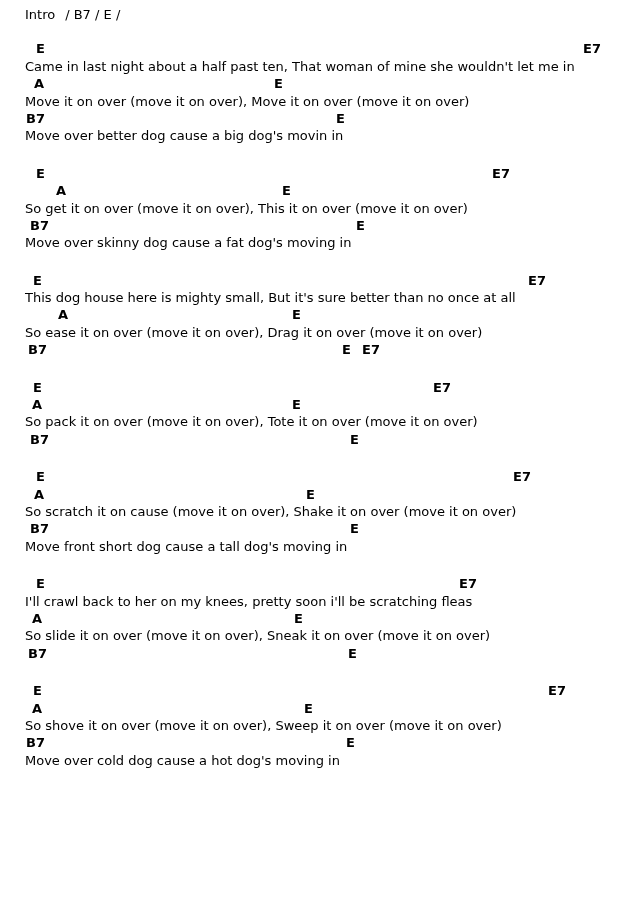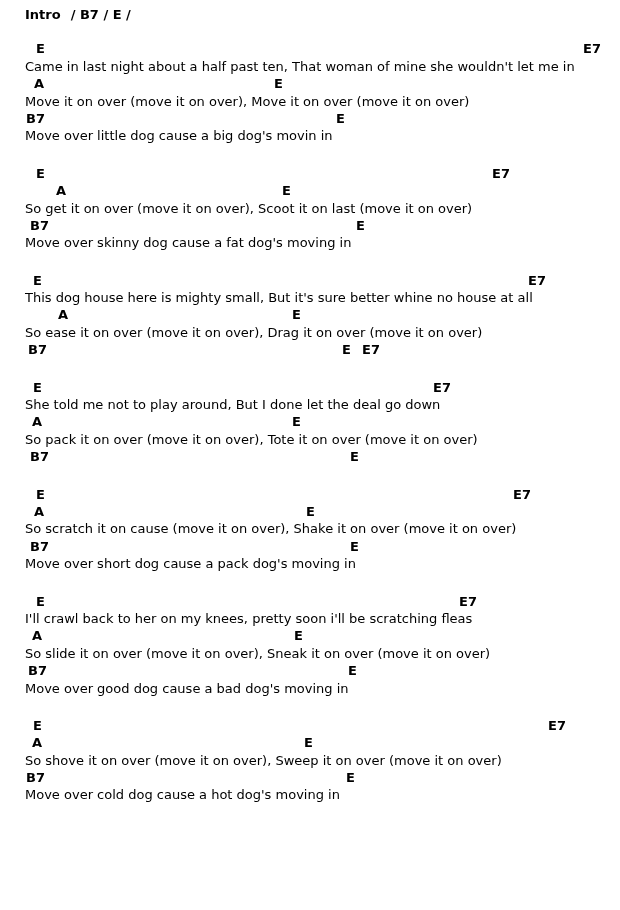--- a/index.html
+++ b/index.html
@@ -11,21 +11,21 @@
   }
   body {
     width: 620px;
     height: 910px;
     overflow: hidden;
     padding: 6px 0 0 25px;
     box-sizing: border-box;
     font-size: 13px;
   }
   .intro-line {
-    font-weight: bold;
+    font-weight: normal;
     line-height: 17.4px;
     height: 17.4px;
     margin-bottom: 17px;
     white-space: nowrap;
   }
   .intro-line .intro-label { margin-right: 10px; }
   .verse {
     margin-bottom: 20px;
   }
   .chord-line {
@@ -61,61 +61,60 @@
         <div class="lyric-line">Came in last night about a half past ten, That woman of mine she wouldn't let me in</div>
         <div class="chord-line">
           <span class="chord" style="left: 9px;">A</span>
           <span class="chord" style="left: 249px;">E</span>
         </div>
         <div class="lyric-line">Move it on over (move it on over), Move it on over (move it on over)</div>
         <div class="chord-line">
           <span class="chord" style="left: 1px;">B7</span>
           <span class="chord" style="left: 311px;">E</span>
         </div>
-        <div class="lyric-line">Move over little dog cause a big dog's movin in</div>
+        <div class="lyric-line">Move over better dog cause a big dog's movin in</div>
       </div>
       <div class="verse">
         <div class="chord-line">
           <span class="chord" style="left: 11px;">E</span>
           <span class="chord" style="left: 467px;">E7</span>
         </div>
         <div class="chord-line">
           <span class="chord" style="left: 31px;">A</span>
           <span class="chord" style="left: 257px;">E</span>
         </div>
-        <div class="lyric-line">So get it on over (move it on over), Scoot it on last (move it on over)</div>
+        <div class="lyric-line">So get it on over (move it on over), This it on over (move it on over)</div>
         <div class="chord-line">
           <span class="chord" style="left: 5px;">B7</span>
           <span class="chord" style="left: 331px;">E</span>
         </div>
         <div class="lyric-line">Move over skinny dog cause a fat dog's moving in</div>
       </div>
       <div class="verse">
         <div class="chord-line">
           <span class="chord" style="left: 8px;">E</span>
           <span class="chord" style="left: 503px;">E7</span>
         </div>
-        <div class="lyric-line">This dog house here is mighty small, But it's sure better whine no house at all</div>
+        <div class="lyric-line">This dog house here is mighty small, But it's sure better than no once at all</div>
         <div class="chord-line">
           <span class="chord" style="left: 33px;">A</span>
           <span class="chord" style="left: 267px;">E</span>
         </div>
         <div class="lyric-line">So ease it on over (move it on over), Drag it on over (move it on over)</div>
         <div class="chord-line">
           <span class="chord" style="left: 3px;">B7</span>
           <span class="chord" style="left: 317px;">E</span>
           <span class="chord" style="left: 337px;">E7</span>
         </div>
       </div>
       <div class="verse">
         <div class="chord-line">
           <span class="chord" style="left: 8px;">E</span>
           <span class="chord" style="left: 408px;">E7</span>
         </div>
-        <div class="lyric-line">She told me not to play around, But I done let the deal go down</div>
         <div class="chord-line">
           <span class="chord" style="left: 7px;">A</span>
           <span class="chord" style="left: 267px;">E</span>
         </div>
         <div class="lyric-line">So pack it on over (move it on over), Tote it on over (move it on over)</div>
         <div class="chord-line">
           <span class="chord" style="left: 5px;">B7</span>
           <span class="chord" style="left: 325px;">E</span>
         </div>
       </div>
@@ -126,38 +125,37 @@
         </div>
         <div class="chord-line">
           <span class="chord" style="left: 9px;">A</span>
           <span class="chord" style="left: 281px;">E</span>
         </div>
         <div class="lyric-line">So scratch it on cause (move it on over), Shake it on over (move it on over)</div>
         <div class="chord-line">
           <span class="chord" style="left: 5px;">B7</span>
           <span class="chord" style="left: 325px;">E</span>
         </div>
-        <div class="lyric-line">Move over short dog cause a pack dog's moving in</div>
+        <div class="lyric-line">Move front short dog cause a tall dog's moving in</div>
       </div>
       <div class="verse">
         <div class="chord-line">
           <span class="chord" style="left: 11px;">E</span>
           <span class="chord" style="left: 434px;">E7</span>
         </div>
         <div class="lyric-line">I'll crawl back to her on my knees, pretty soon i'll be scratching fleas</div>
         <div class="chord-line">
           <span class="chord" style="left: 7px;">A</span>
           <span class="chord" style="left: 269px;">E</span>
         </div>
         <div class="lyric-line">So slide it on over (move it on over), Sneak it on over (move it on over)</div>
         <div class="chord-line">
           <span class="chord" style="left: 3px;">B7</span>
           <span class="chord" style="left: 323px;">E</span>
         </div>
-        <div class="lyric-line">Move over good dog cause a bad dog's moving in</div>
       </div>
       <div class="verse">
         <div class="chord-line">
           <span class="chord" style="left: 8px;">E</span>
           <span class="chord" style="left: 523px;">E7</span>
         </div>
         <div class="chord-line">
           <span class="chord" style="left: 7px;">A</span>
           <span class="chord" style="left: 279px;">E</span>
         </div>

